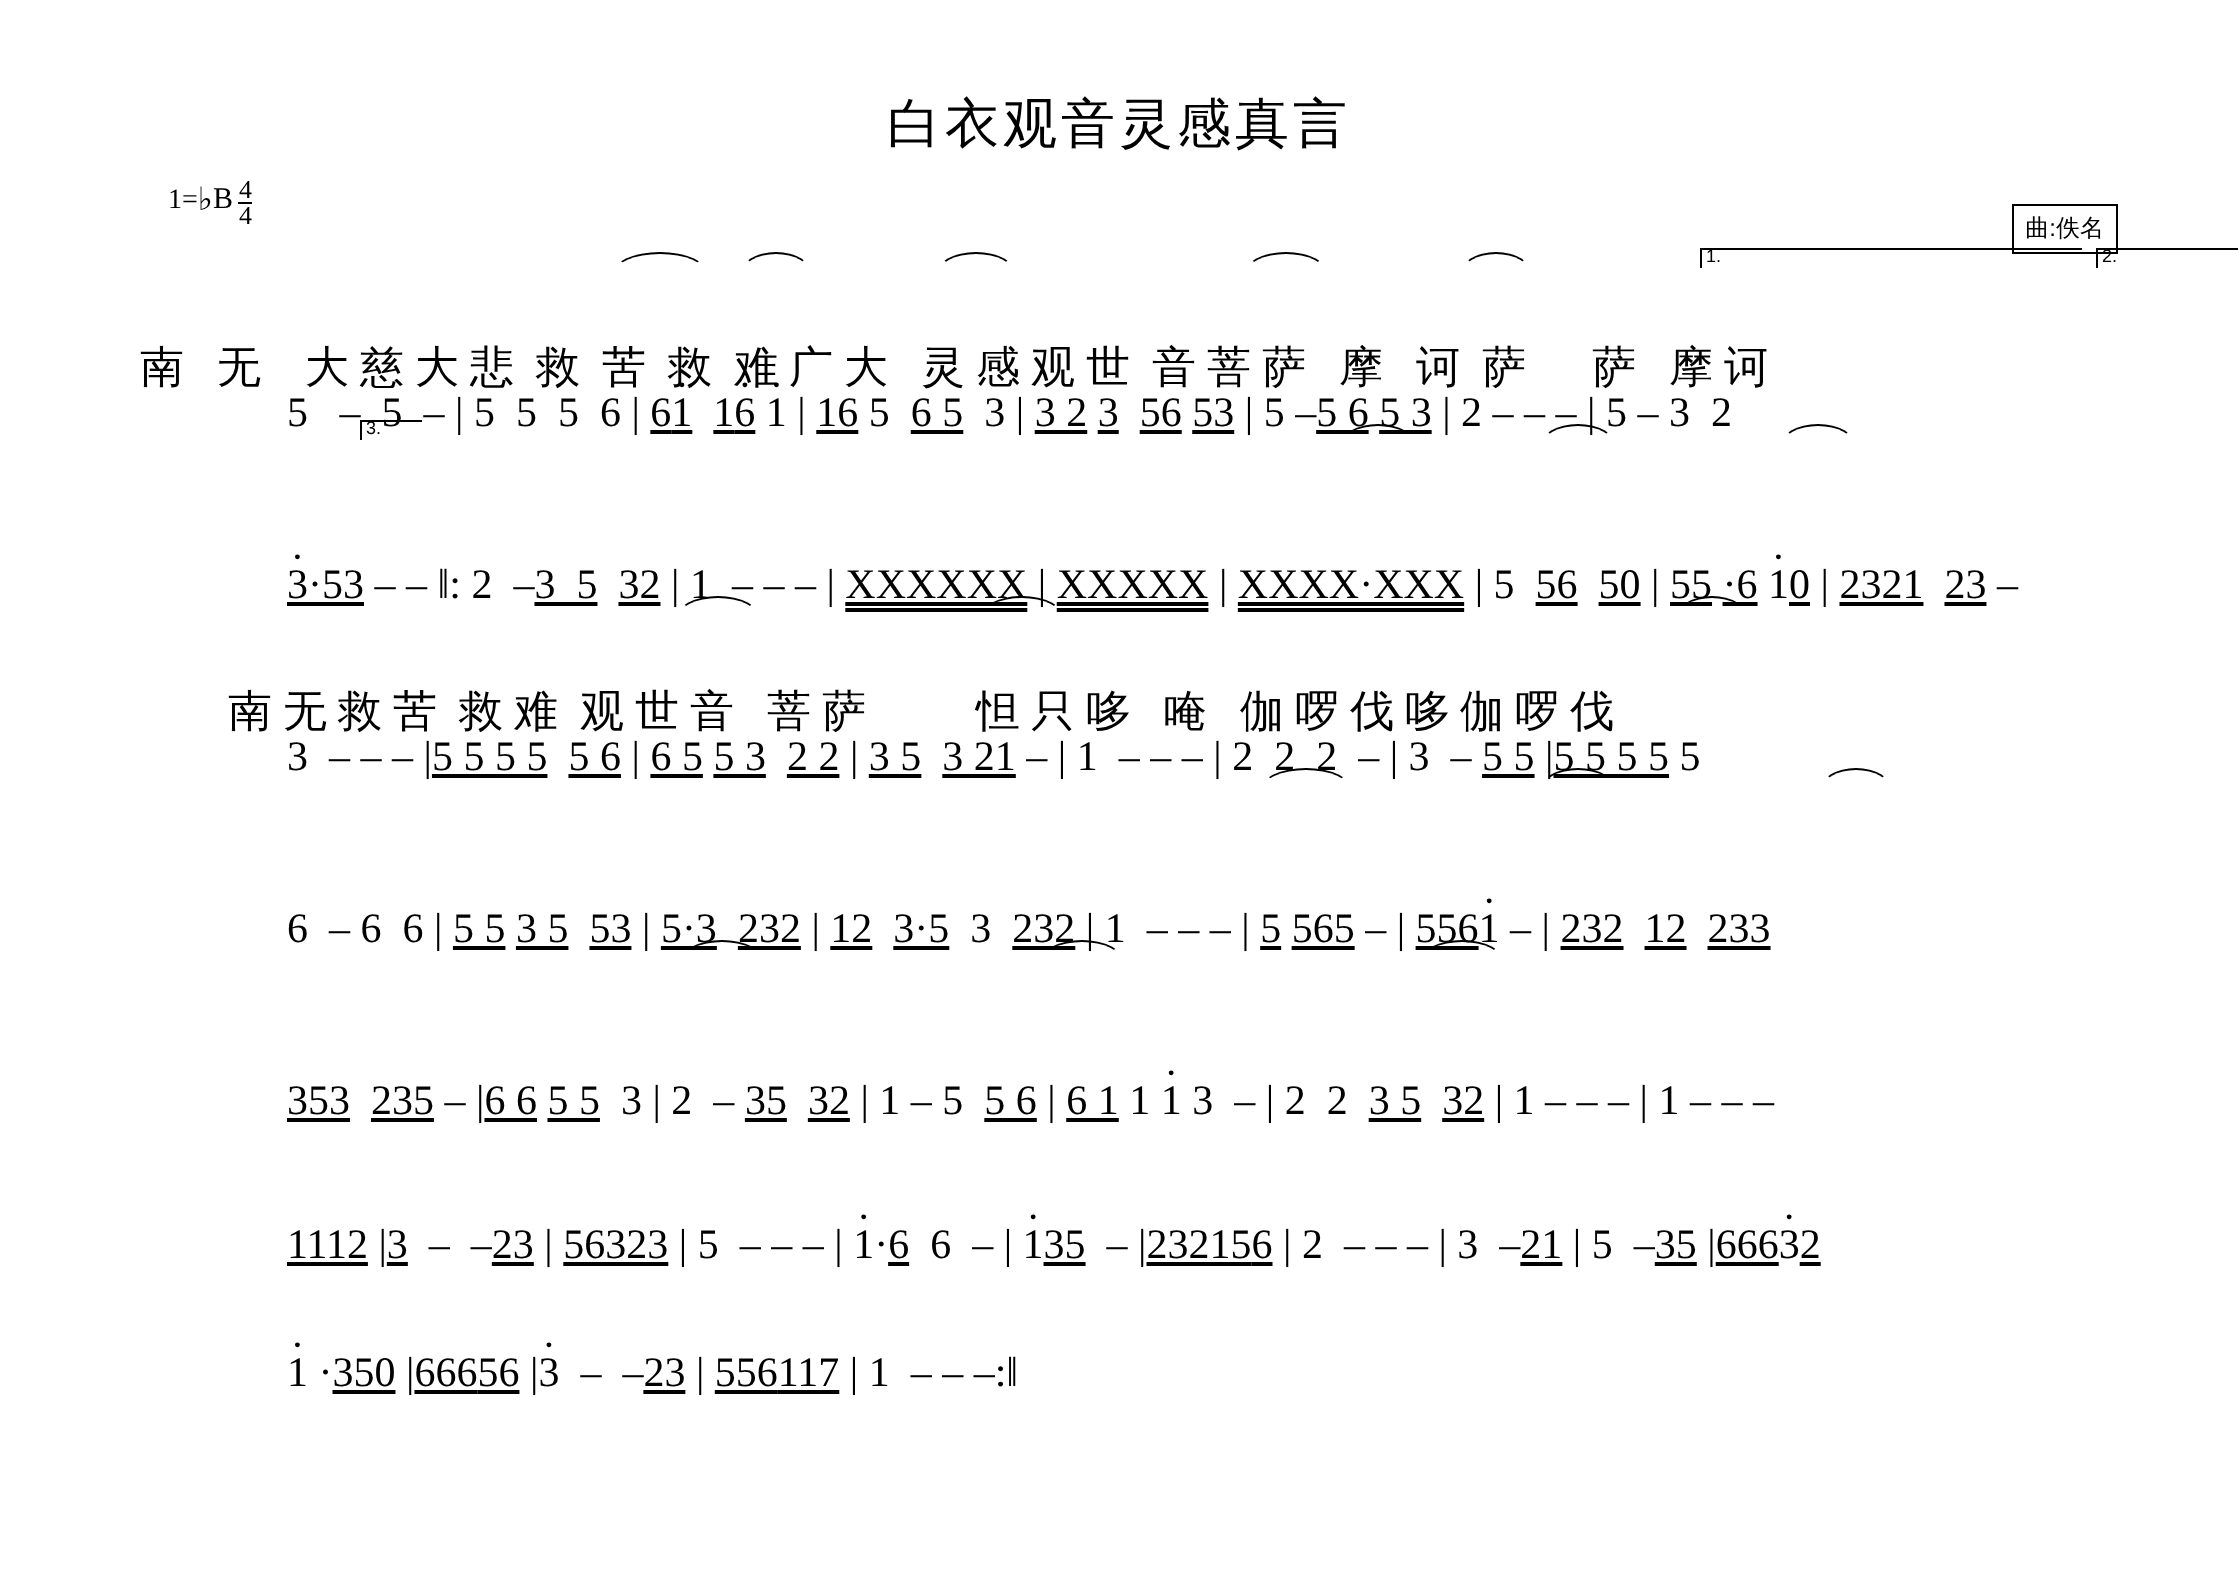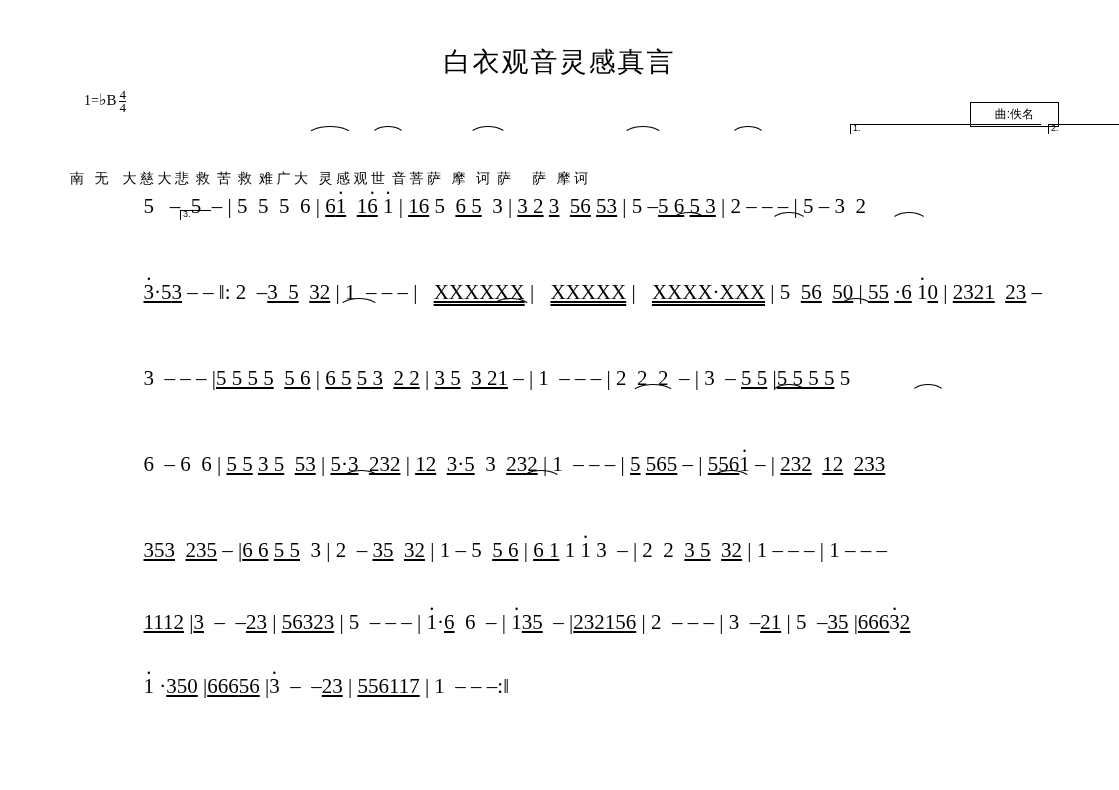--- a/index.html
+++ b/index.html
@@ -38,41 +38,41 @@
     margin-left:3px;
     position:relative;top:1px;
   }
   .keysig .meter .num{display:block;}
   .keysig .meter .den{display:block;border-top:1px solid #000;}
 
   .composer{
     position:absolute;right:60px;top:102px;
     font-size:12px;
     border:1px solid #000;
-    padding:3px 24px;
+    padding:3px 6px;
     font-family:"Liberation Sans", sans-serif;
   }
 
   
   .system{
     position:absolute;
     left:70px;
     width:990px;
   }
   .noterow{
     font-family:"Liberation Serif", serif;
     font-size:21px;
     letter-spacing:0px;
     white-space:pre;
     line-height:1.25;
     height:30px;
   }
   .lyricrow{
     font-family:"Liberation Serif", serif;
-    font-size:14px;
+    font-size:22px;
     white-space:pre;
     height:26px;
     line-height:1.3;
   }
   .slurband{
     height:14px;
     position:relative;
   }
   .slur{
     position:absolute;
@@ -89,21 +89,20 @@
     border-top:1px solid #000;
     height:9px;
     font-size:9px;
   }
   .bracket span{position:absolute;left:2px;top:-2px;font-size:9px;font-family:"Liberation Sans",sans-serif;}
 
   u.u1{text-decoration:underline;text-underline-offset:2px;}
   .dbl{
     text-decoration-style:double;
     text-underline-offset:2px;
-    margin-left:11px;
   }
   .hi{position:relative;}
   .dot-above::after{
     content:"·";
     position:absolute;left:50%;transform:translateX(-50%);
     top:-13px;font-size:20px;
   }
 </style>
 </head>
 <body>
@@ -166,20 +165,21 @@
     <div class="slurband">
       <span class="slur" style="left:268px;width:40px;top:0;"></span>
       <span class="slur" style="left:420px;width:40px;top:0;"></span>
       <span class="slur" style="left:768px;width:34px;top:0;"></span>
     </div>
     <div class="noterow">
       <span style="display:inline-block;width:990px;">
         3&nbsp;&nbsp;–&nbsp;–&nbsp;–&nbsp;|<u class="u1">5&nbsp;5&nbsp;5&nbsp;5</u>&nbsp;&nbsp;<u class="u1">5&nbsp;6</u>&nbsp;|&nbsp;<u class="u1">6&nbsp;5</u>&nbsp;<u class="u1">5&nbsp;3</u>&nbsp;&nbsp;<u class="u1">2&nbsp;2</u>&nbsp;|&nbsp;<u class="u1">3&nbsp;5</u>&nbsp;&nbsp;<u class="u1">3&nbsp;21</u>&nbsp;–&nbsp;|&nbsp;1&nbsp;&nbsp;–&nbsp;–&nbsp;–&nbsp;|&nbsp;2&nbsp;&nbsp;2&nbsp;&nbsp;2&nbsp;&nbsp;–&nbsp;|&nbsp;3&nbsp;&nbsp;–&nbsp;<u class="u1">5&nbsp;5</u>&nbsp;|<u class="u1">5&nbsp;5&nbsp;5&nbsp;5</u>&nbsp;5
       </span>
     </div>
+    <div class="lyricrow">        南 无 救 苦  救 难  观 世 音   菩 萨          怛 只 哆   唵   伽 啰 伐 哆 伽 啰 伐</div>
   </div>
 
   <div class="system" style="top:384px;">
     <div class="slurband">
       <span class="slur" style="left:560px;width:44px;top:0;"></span>
       <span class="slur" style="left:700px;width:36px;top:0;"></span>
       <span class="slur" style="left:840px;width:34px;top:0;"></span>
     </div>
     <div class="noterow">
       <span style="display:inline-block;width:990px;">

